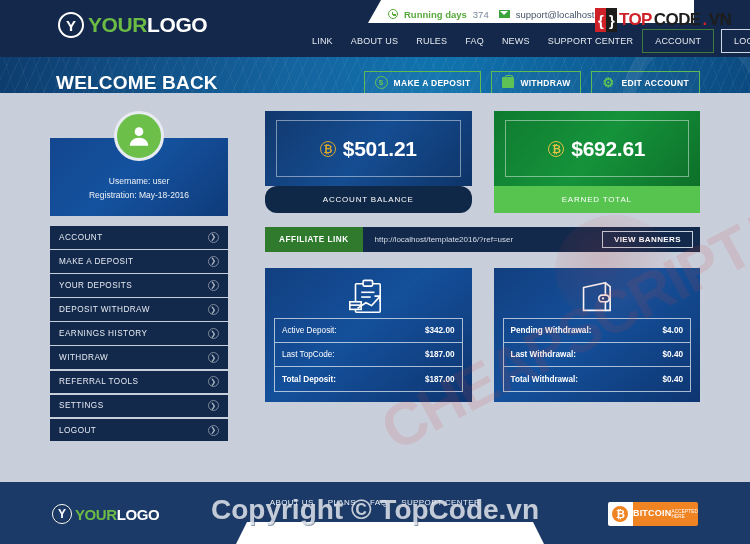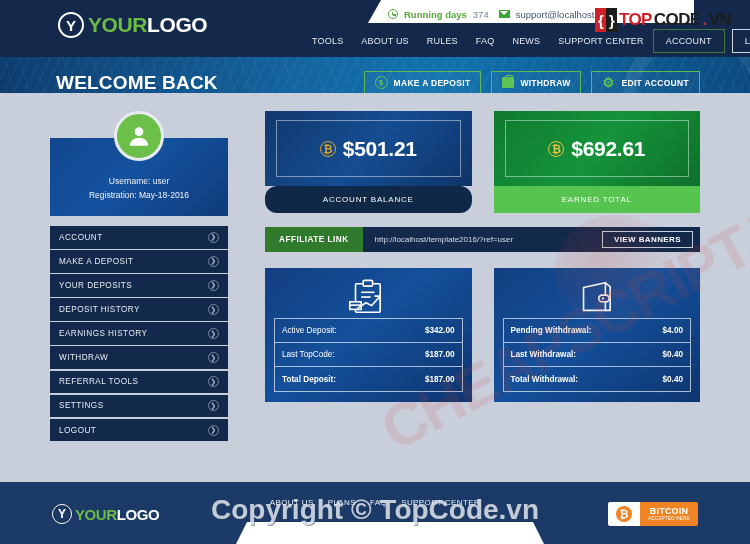--- a/index.html
+++ b/index.html
@@ -276,21 +276,21 @@
     display: flex; height: 24px; width: 90px; overflow: hidden; border-radius: 2px;
   }
   .btc-badge .lft { width: 32px; background: #ffffff; display:flex; align-items:center; justify-content:center; }
   .btc-badge .coin2 {
     width: 16px; height: 16px; border-radius: 50%; background: #f08322;
     color: #ffffff; font-size: 11px; font-weight: bold;
     display: flex; align-items: center; justify-content: center;
   }
   .btc-badge .rgt {
     flex: 1 1 auto; background: #f08322; color: #ffffff;
-    display: flex; flex-direction: column; align-items: center; justify-content: center;
+    display: flex; align-items: center; justify-content: center;
     line-height: 1.1;
   }
   .btc-badge .t1 { font-size: 9px; font-weight: bold; letter-spacing: 0.2px; }
   .btc-badge .t2 { font-size: 4.6px; letter-spacing: 0.2px; }
 
   
   .wm { position: absolute; pointer-events: none; user-select: none; }
   .wm-top {
     left: 140px; top: 56px; font-size: 23px; font-weight: bold;
     color: rgba(225,232,240,0.78); letter-spacing: -0.2px;
@@ -336,21 +336,21 @@
       <span class="mail-icon"></span>
       <span class="email">support@localhost</span>
     </div>
 
     <div class="logo-wrap">
       <span class="logo-mark">Y</span>
       <span class="logo-text"><span class="a">YOUR</span><span class="b">LOGO</span></span>
     </div>
 
     <div class="nav">
-      <a href="#">TOOLS</a>
+      <a href="#">LINK</a>
       <a href="#">ABOUT US</a>
       <a href="#">RULES</a>
       <a href="#">FAQ</a>
       <a href="#">NEWS</a>
       <a href="#">SUPPORT CENTER</a>
       <a href="#" class="boxed-green">ACCOUNT</a>
       <a href="#" class="boxed-white">LOGOUT</a>
     </div>
 
     <div class="tc-badge">
@@ -404,21 +404,21 @@
         </div>
         <div class="side-item">
           <span>MAKE A DEPOSIT</span>
           <span class="chev">❯</span>
         </div>
         <div class="side-item">
           <span>YOUR DEPOSITS</span>
           <span class="chev">❯</span>
         </div>
         <div class="side-item">
-          <span>DEPOSIT HISTORY</span>
+          <span>DEPOSIT WITHDRAW</span>
           <span class="chev">❯</span>
         </div>
         <div class="side-item">
           <span>EARNINGS HISTORY</span>
           <span class="chev">❯</span>
         </div>
         <div class="side-item">
           <span>WITHDRAW</span>
           <span class="chev">❯</span>
         </div>

